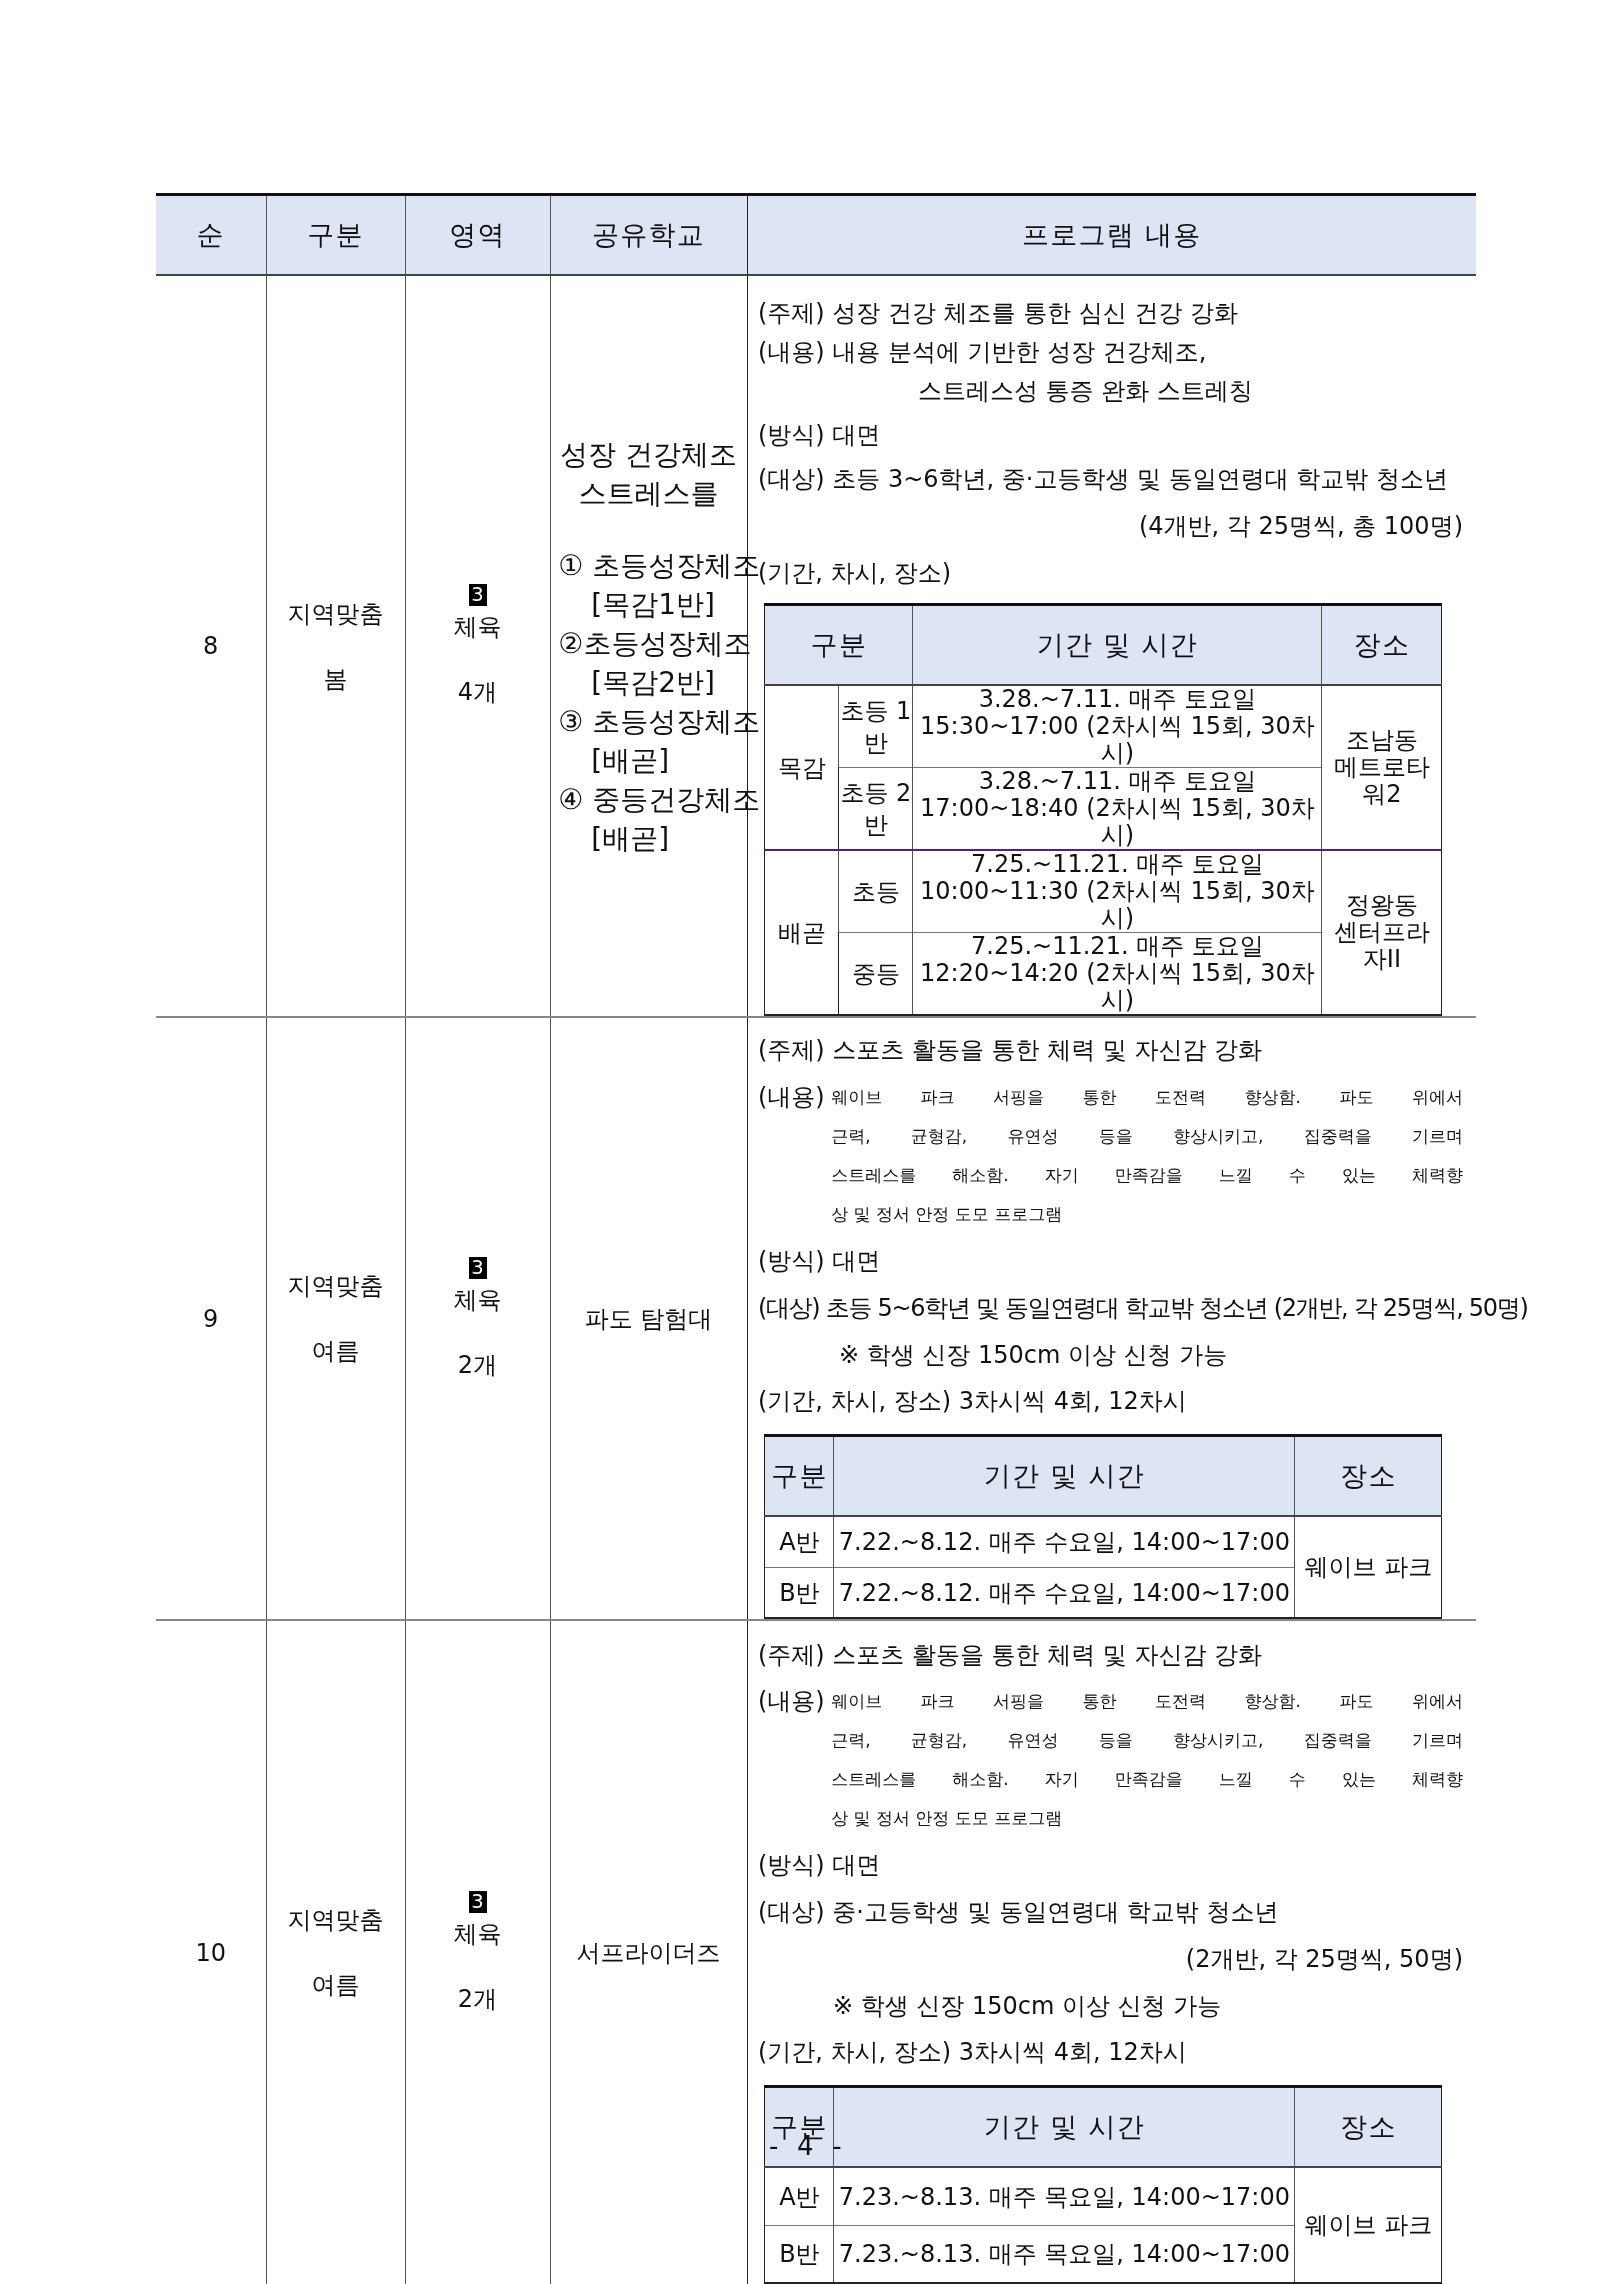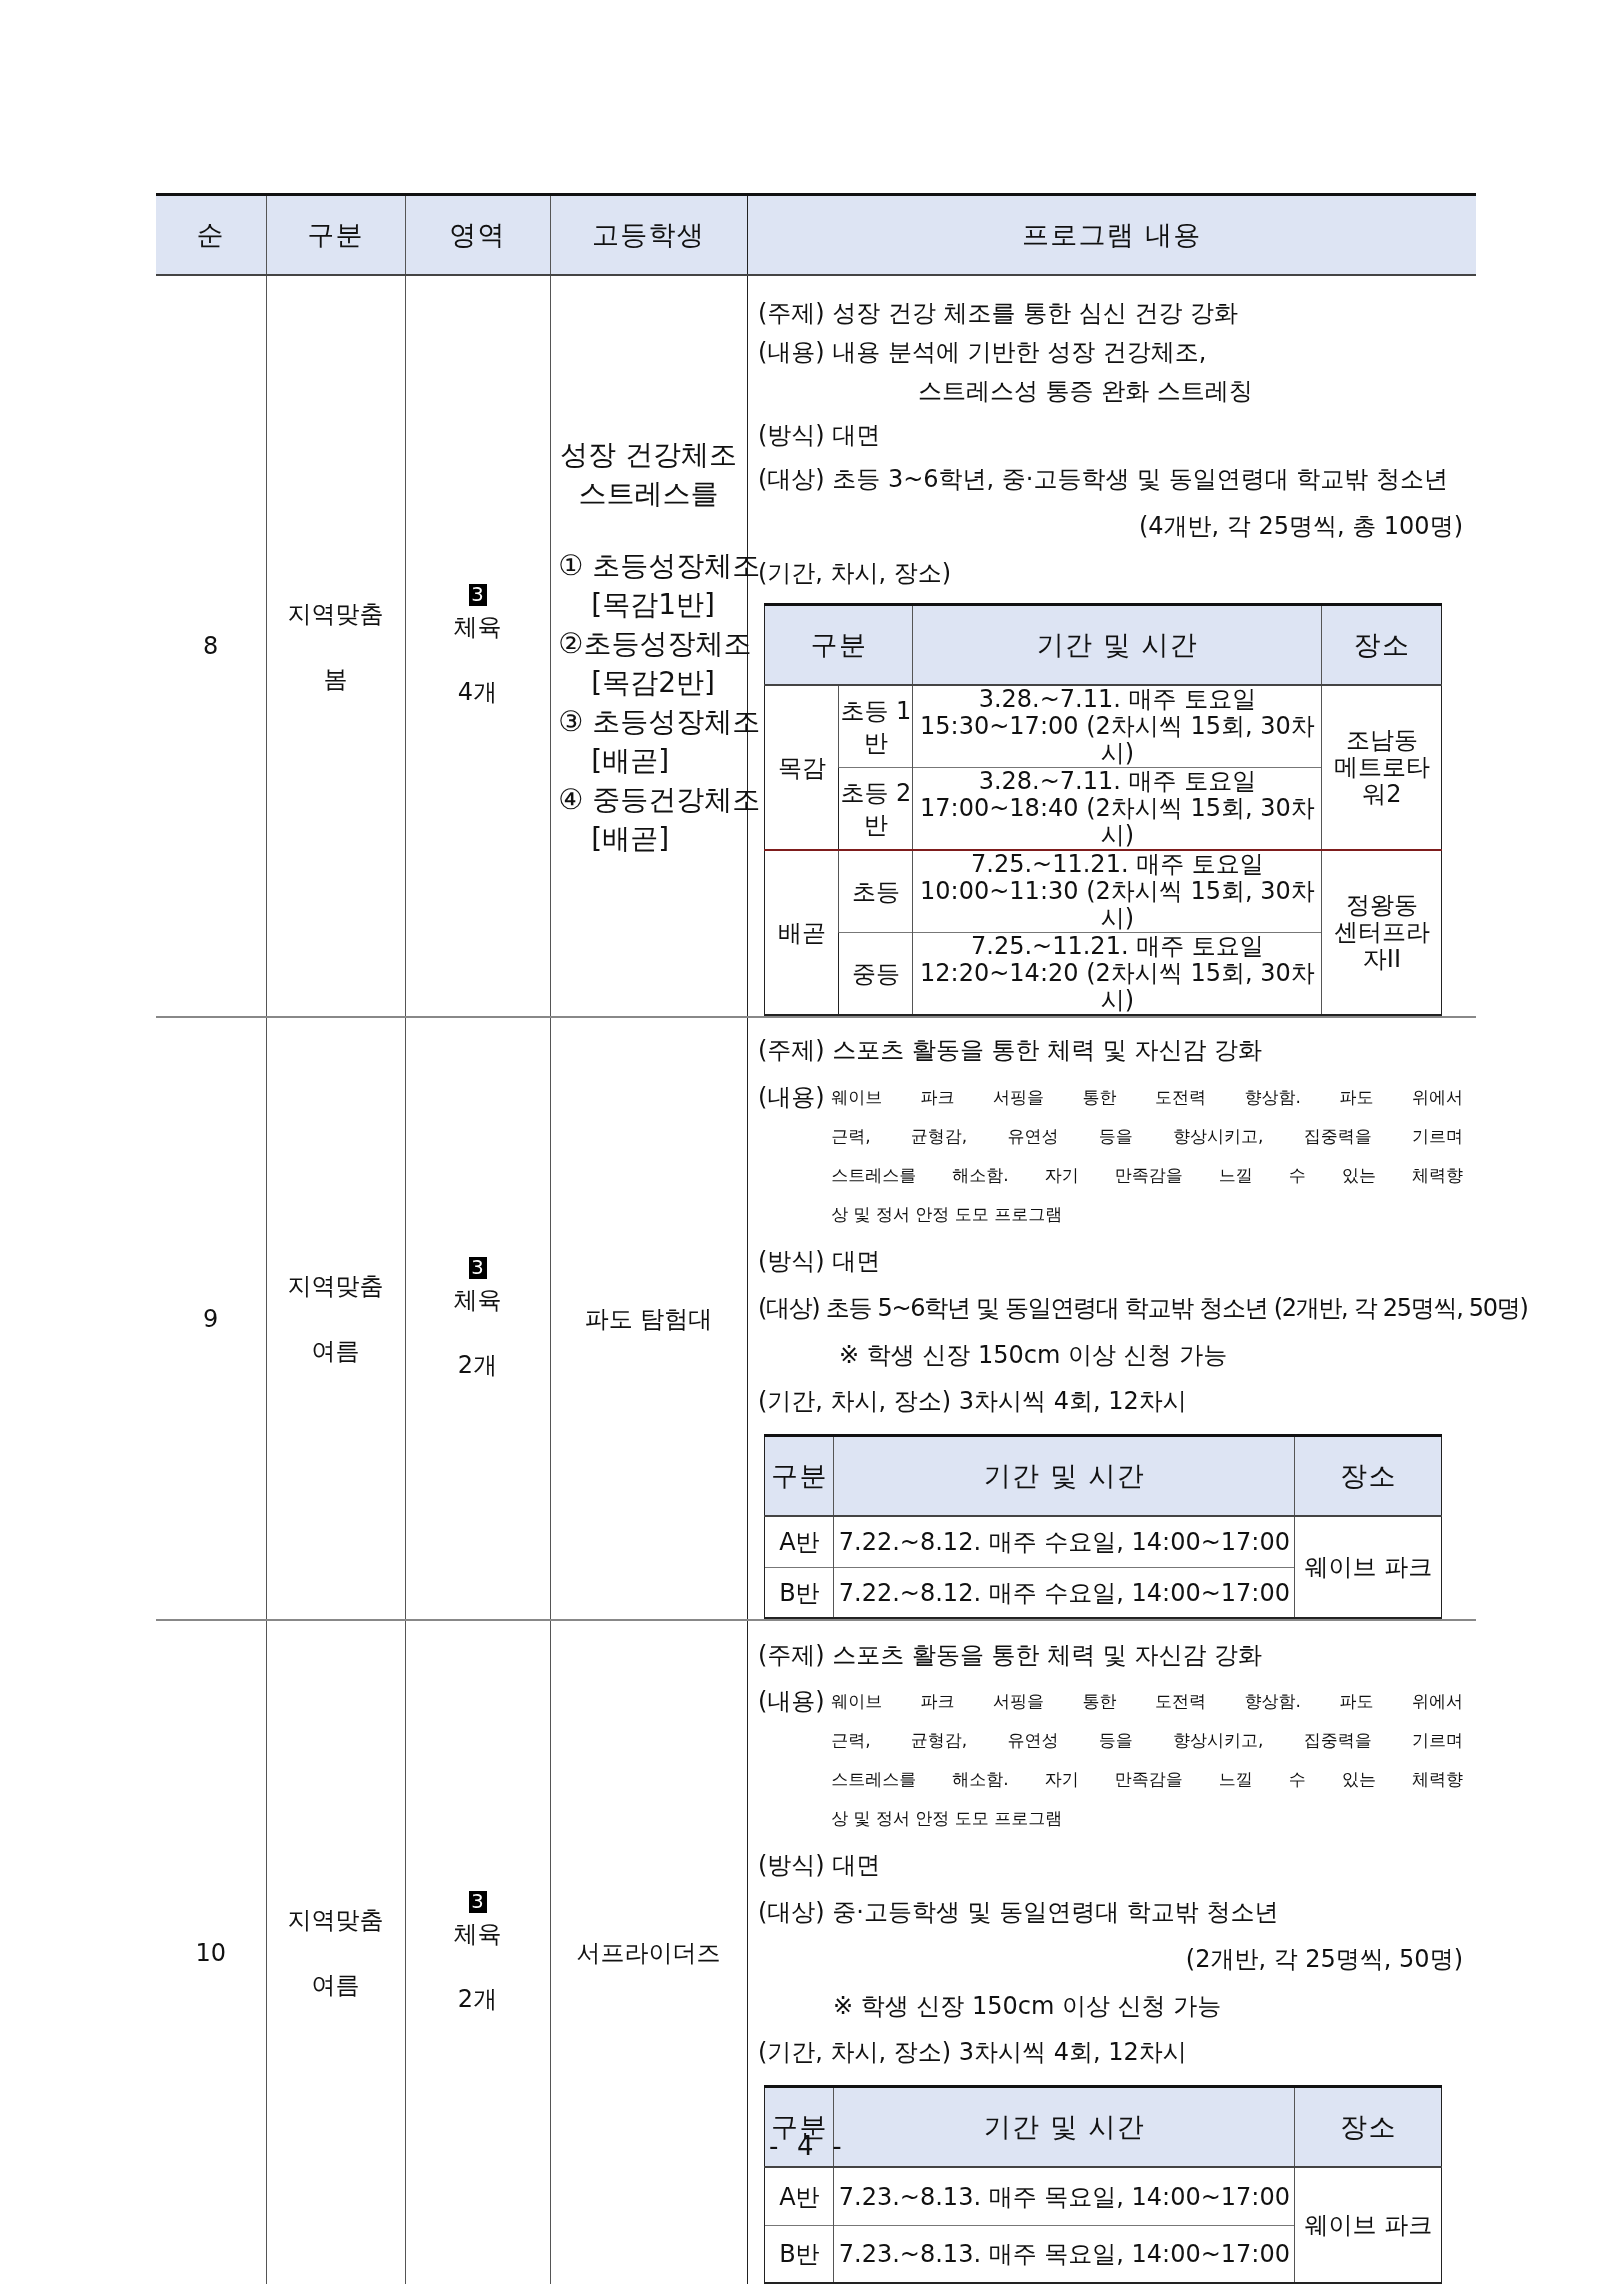--- a/index.html
+++ b/index.html
@@ -68,21 +68,21 @@
         <col class="col-cat">
         <col class="col-area">
         <col class="col-name">
         <col>
   </colgroup>
   <thead>
     <tr>
       <th>순</th>
       <th>구분</th>
       <th>영역</th>
-      <th>고등학생</th>
+      <th>공유학교</th>
       <th class="last">프로그램 내용</th>
     </tr>
   </thead>
   <tbody>
 
     <tr style="height:594px">
       <td>8</td>
       <td>
         <div class="stack">
           <span>지역맞춤</span>
@@ -143,21 +143,21 @@
                 <td>초등 1반</td>
                 <td class="two">
                   <div>3.28.~7.11. 매주 토요일</div>
                   <div>15:30~17:00 (2차시씩 15회, 30차시)</div>
                 </td>
                 <td rowspan="2" class="two">
                   <div>조남동</div>
                   <div>메트로타워2</div>
                 </td>
               </tr>
-              <tr style="height:63px; border-bottom:2px solid #7f1d1d">
+              <tr style="height:63px; border-bottom:2px solid #4c1d95">
                 <td>초등 2반</td>
                 <td class="two">
                   <div>3.28.~7.11. 매주 토요일</div>
                   <div>17:00~18:40 (2차시씩 15회, 30차시)</div>
                 </td>
               </tr>
               <tr style="height:58px">
                 <td rowspan="2">배곧</td>
                 <td>초등</td>
                 <td class="two">

